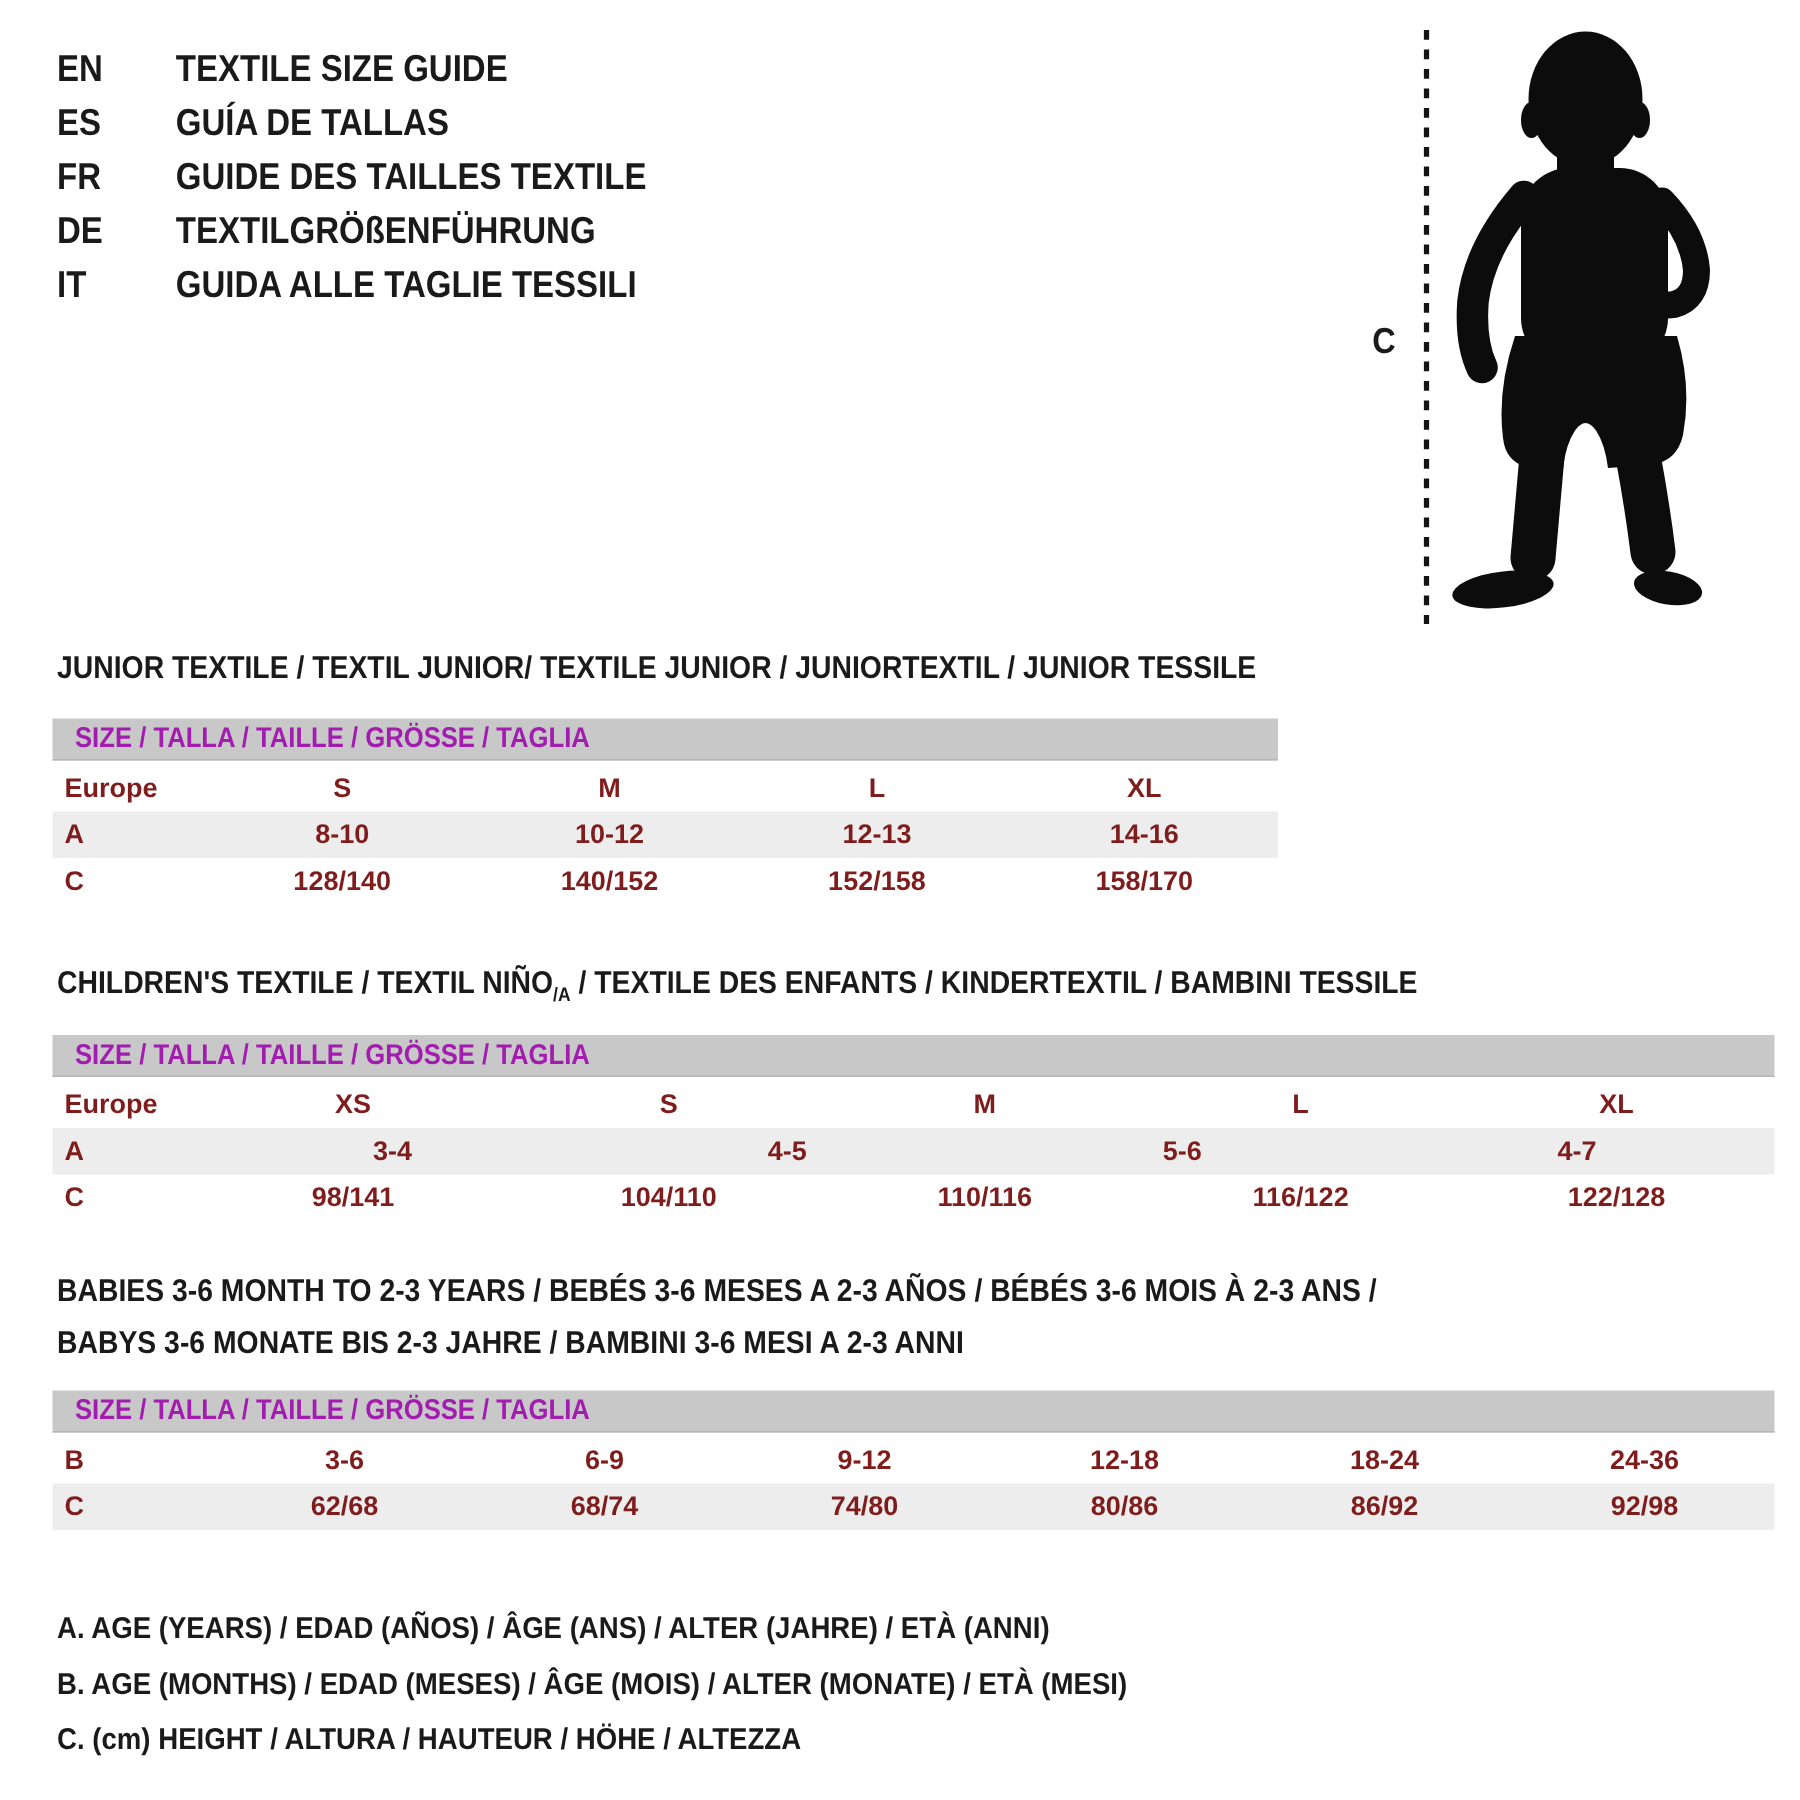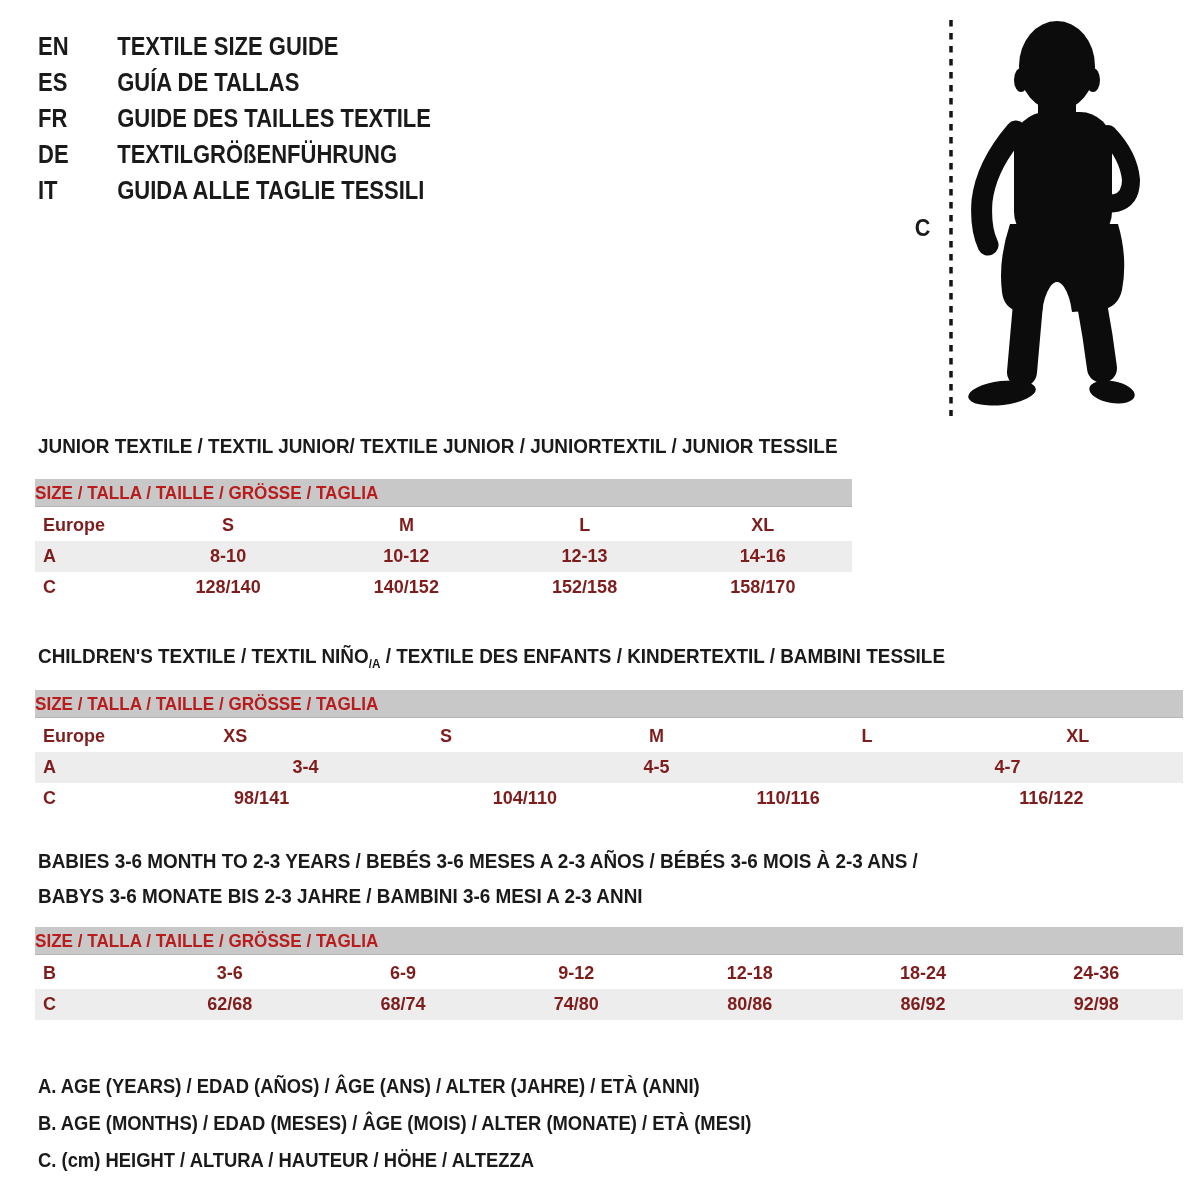--- a/index.html
+++ b/index.html
@@ -30,22 +30,22 @@
   .junior-title   { left:38px; top:434px; }
   .children-title { left:38px; top:644px; }
   .babies-title   { left:38px; top:843px; line-height:35px; }
   .sub-mark { font-size:13px; vertical-align:-5px; }
 
   
   .tbl { left:35px; }
   .tbl-junior   { top:479px; width:817px; }
   .tbl-children { top:690px; width:1148px; }
   .tbl-babies   { top:927px; width:1148px; }
-  .tbl-head { height:28px; line-height:28px; background:#c8c8c8; color:#b91c1c;
-              font-size:19px; font-weight:bold; padding-left:0; margin-bottom:3px;
+  .tbl-head { height:28px; line-height:28px; background:#c8c8c8; color:#a21caf;
+              font-size:19px; font-weight:bold; padding-left:15px; margin-bottom:3px;
               border-bottom:1px solid #b5b5b5; box-sizing:border-box; white-space:nowrap; overflow:hidden; }
   .cond { display:inline-block; transform:scaleX(0.9); transform-origin:0 50%; }
   .tbl-row { display:flex; height:31px; line-height:31px; font-size:18px; font-weight:bold; color:#7f1d1d; }
   .tbl-row.shaded { background:#ededed; }
   .tbl-label { padding-left:8px; box-sizing:border-box; }
   .tbl-junior   .tbl-label { width:104px; }
   .tbl-children .tbl-label { width:95px; }
   .tbl-babies   .tbl-label { width:108px; }
   .tbl-cell { flex:1; text-align:center; }
 
@@ -138,28 +138,30 @@
         <div class="tbl-cell">XS</div>
         <div class="tbl-cell">S</div>
         <div class="tbl-cell">M</div>
         <div class="tbl-cell">L</div>
         <div class="tbl-cell">XL</div>
       </div>
       <div class="tbl-row shaded">
         <div class="tbl-label">A</div>
         <div class="tbl-cell">3-4</div>
         <div class="tbl-cell">4-5</div>
+        <div class="tbl-cell">5-6</div>
         <div class="tbl-cell">4-7</div>
       </div>
       <div class="tbl-row">
         <div class="tbl-label">C</div>
         <div class="tbl-cell">98/141</div>
         <div class="tbl-cell">104/110</div>
         <div class="tbl-cell">110/116</div>
         <div class="tbl-cell">116/122</div>
+        <div class="tbl-cell">122/128</div>
       </div>
     </div>
 
   <div class="abs sec-title babies-title">
     <div>BABIES 3-6 MONTH TO 2-3 YEARS / BEBÉS 3-6 MESES A 2-3 AÑOS / BÉBÉS 3-6 MOIS À 2-3 ANS /</div>
     <div>BABYS 3-6 MONATE BIS 2-3 JAHRE / BAMBINI 3-6 MESI A 2-3 ANNI</div>
   </div>
   <div class="abs tbl tbl-babies">
       <div class="tbl-head"><span class="cond">SIZE / TALLA / TAILLE / GRÖSSE / TAGLIA</span></div>
       <div class="tbl-row">

